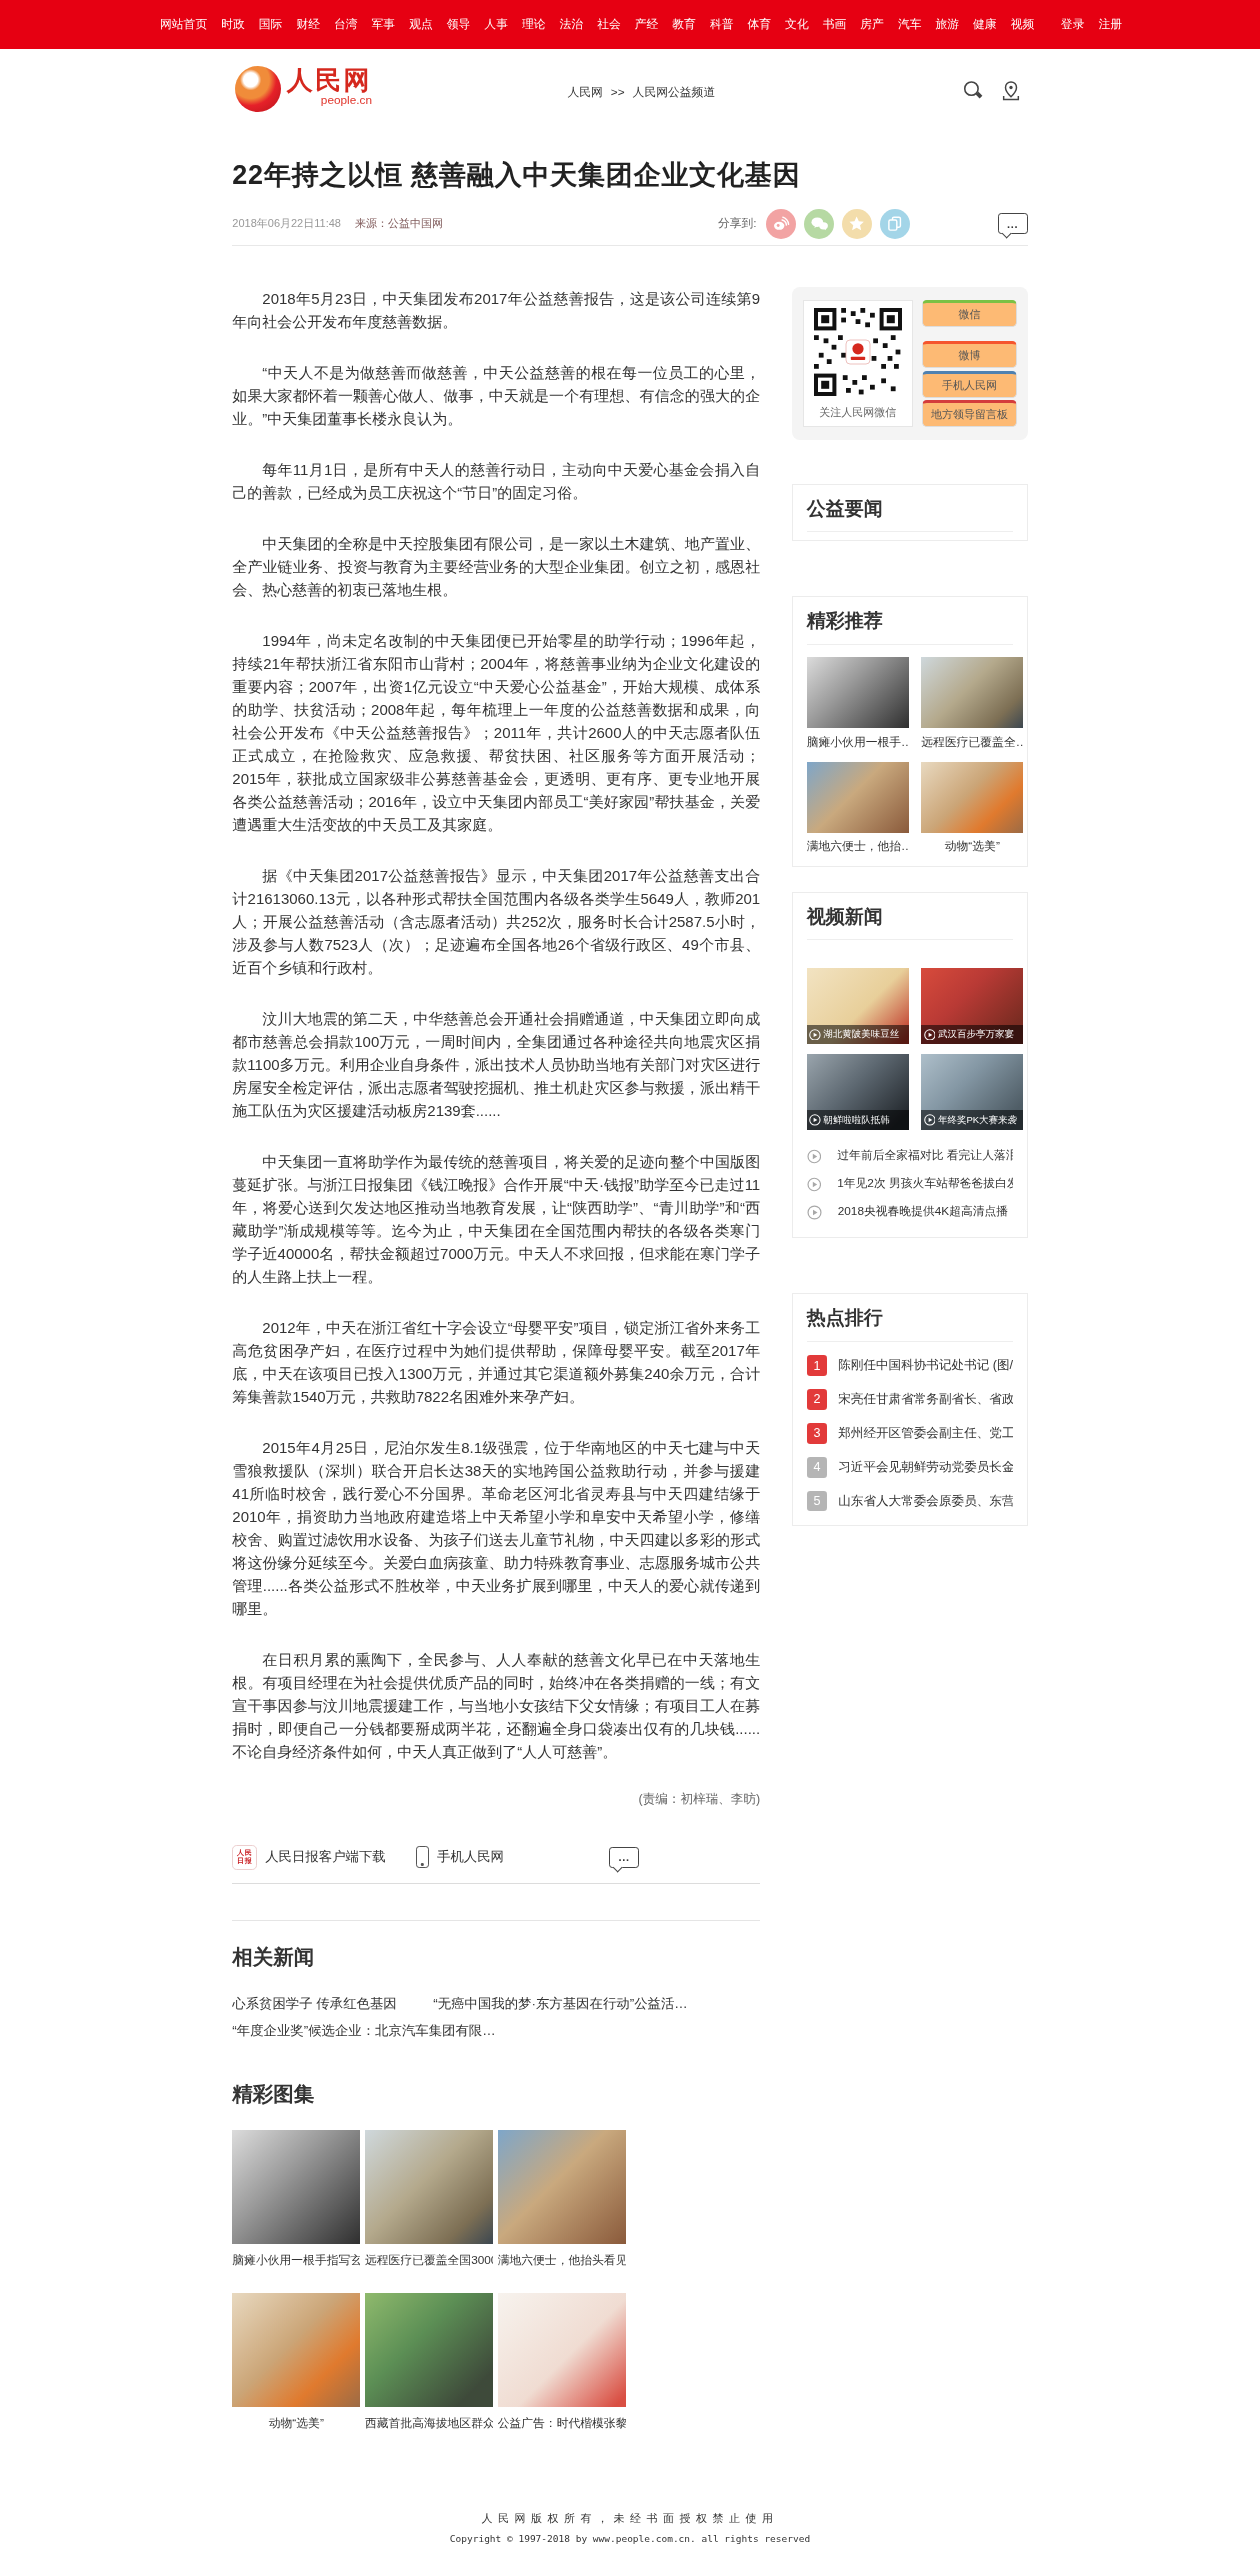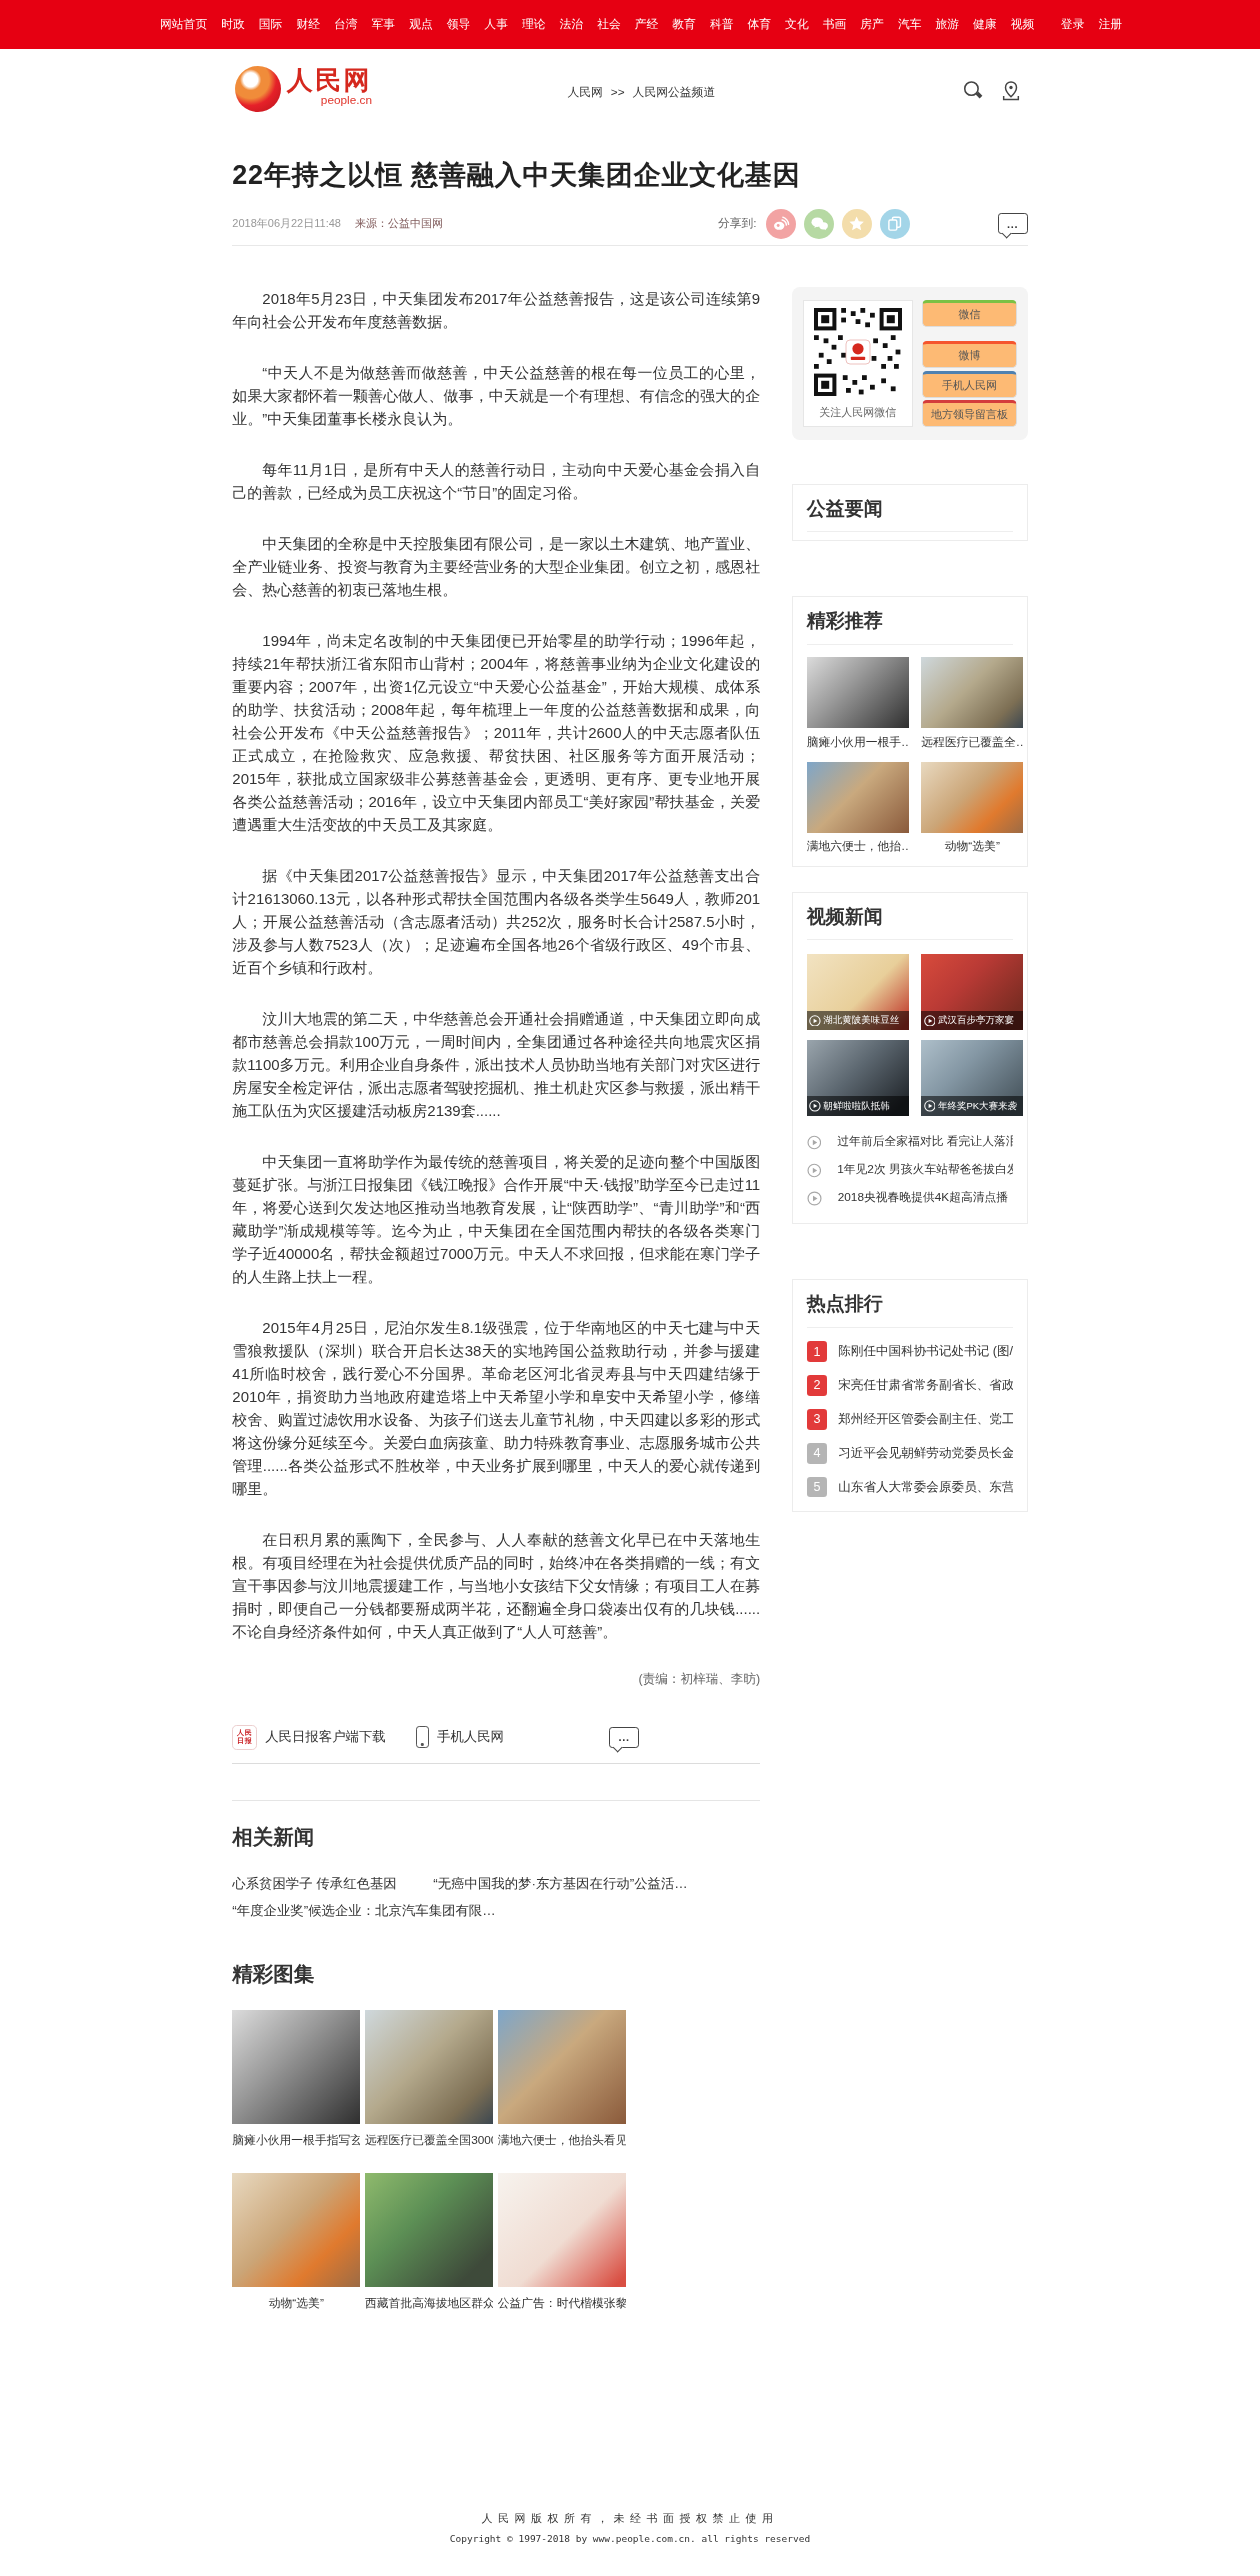--- a/index.html
+++ b/index.html
@@ -91,21 +91,21 @@
 
   .sbox { border:0.8px solid #ececec; padding:11px 14px; background:#fff; }
   .sbox h2 { font-size:19px; font-weight:bold; color:#333; margin:0; padding-bottom:9.5px; border-bottom:0.8px solid #eee; }
   .box-news { margin-top:44px; padding-bottom:7.9px; }
   .box-rec { margin-top:55px; }
   .rec-grid { display:grid; grid-template-columns:102px 102px; column-gap:12.6px; row-gap:11px; margin-top:12.6px; }
   .rec-item .img { width:102px; height:71px; }
   .rec-item .cap { font-size:11.8px; color:#333; text-align:center; margin-top:6.3px; white-space:nowrap; overflow:hidden; }
 
   .box-video { margin-top:25px; }
-  .vid-grid { display:grid; grid-template-columns:102px 102px; column-gap:12.6px; row-gap:9.5px; margin-top:14px; }
+  .vid-grid { display:grid; grid-template-columns:102px 102px; column-gap:12.6px; row-gap:9.5px; margin-top:28px; }
   .vid { position:relative; width:102px; height:76px; overflow:hidden; }
   .vbar { position:absolute; left:0; right:0; bottom:0; height:19.7px; background:rgba(0,0,0,.55);
     color:#fff; font-size:9.5px; display:flex; align-items:center; padding-left:2.4px; gap:2.4px; white-space:nowrap; }
   .vlist { margin-top:12.6px; }
   .vrow { display:flex; align-items:center; gap:16px; height:28px; }
   .vrow .t { font-size:11.8px; color:#333; white-space:nowrap; overflow:hidden; }
 
   .box-hot { margin-top:55px; padding-bottom:14px; }
   .hot-row { display:flex; align-items:center; gap:11px; margin-top:13.4px; }
   .badge { width:20.5px; height:20.5px; border-radius:3.2px; color:#fff; font-size:12.6px;
@@ -239,20 +239,21 @@
 
     <div class="main-col">
       <p>2018年5月23日，中天集团发布2017年公益慈善报告，这是该公司连续第9年向社会公开发布年度慈善数据。</p>
       <p>“中天人不是为做慈善而做慈善，中天公益慈善的根在每一位员工的心里，如果大家都怀着一颗善心做人、做事，中天就是一个有理想、有信念的强大的企业。”中天集团董事长楼永良认为。</p>
       <p>每年11月1日，是所有中天人的慈善行动日，主动向中天爱心基金会捐入自己的善款，已经成为员工庆祝这个“节日”的固定习俗。</p>
       <p>中天集团的全称是中天控股集团有限公司，是一家以土木建筑、地产置业、全产业链业务、投资与教育为主要经营业务的大型企业集团。创立之初，感恩社会、热心慈善的初衷已落地生根。</p>
       <p>1994年，尚未定名改制的中天集团便已开始零星的助学行动；1996年起，持续21年帮扶浙江省东阳市山背村；2004年，将慈善事业纳为企业文化建设的重要内容；2007年，出资1亿元设立“中天爱心公益基金”，开始大规模、成体系的助学、扶贫活动；2008年起，每年梳理上一年度的公益慈善数据和成果，向社会公开发布《中天公益慈善报告》；2011年，共计2600人的中天志愿者队伍正式成立，在抢险救灾、应急救援、帮贫扶困、社区服务等方面开展活动；2015年，获批成立国家级非公募慈善基金会，更透明、更有序、更专业地开展各类公益慈善活动；2016年，设立中天集团内部员工“美好家园”帮扶基金，关爱遭遇重大生活变故的中天员工及其家庭。</p>
       <p>据《中天集团2017公益慈善报告》显示，中天集团2017年公益慈善支出合计21613060.13元，以各种形式帮扶全国范围内各级各类学生5649人，教师201人；开展公益慈善活动（含志愿者活动）共252次，服务时长合计2587.5小时，涉及参与人数7523人（次）；足迹遍布全国各地26个省级行政区、49个市县、近百个乡镇和行政村。</p>
       <p>汶川大地震的第二天，中华慈善总会开通社会捐赠通道，中天集团立即向成都市慈善总会捐款100万元，一周时间内，全集团通过各种途径共向地震灾区捐款1100多万元。利用企业自身条件，派出技术人员协助当地有关部门对灾区进行房屋安全检定评估，派出志愿者驾驶挖掘机、推土机赴灾区参与救援，派出精干施工队伍为灾区援建活动板房2139套......</p>
       <p>中天集团一直将助学作为最传统的慈善项目，将关爱的足迹向整个中国版图蔓延扩张。与浙江日报集团《钱江晚报》合作开展“中天·钱报”助学至今已走过11年，将爱心送到欠发达地区推动当地教育发展，让“陕西助学”、“青川助学”和“西藏助学”渐成规模等等。迄今为止，中天集团在全国范围内帮扶的各级各类寒门学子近40000名，帮扶金额超过7000万元。中天人不求回报，但求能在寒门学子的人生路上扶上一程。</p>
+      <p>2012年，中天在浙江省红十字会设立“母婴平安”项目，锁定浙江省外来务工高危贫困孕产妇，在医疗过程中为她们提供帮助，保障母婴平安。截至2017年底，中天在该项目已投入1300万元，并通过其它渠道额外募集240余万元，合计筹集善款1540万元，共救助7822名困难外来孕产妇。</p>
       <p>2015年4月25日，尼泊尔发生8.1级强震，位于华南地区的中天七建与中天雪狼救援队（深圳）联合开启长达38天的实地跨国公益救助行动，并参与援建41所临时校舍，践行爱心不分国界。革命老区河北省灵寿县与中天四建结缘于2010年，捐资助力当地政府建造塔上中天希望小学和阜安中天希望小学，修缮校舍、购置过滤饮用水设备、为孩子们送去儿童节礼物，中天四建以多彩的形式将这份缘分延续至今。关爱白血病孩童、助力特殊教育事业、志愿服务城市公共管理......各类公益形式不胜枚举，中天业务扩展到哪里，中天人的爱心就传递到哪里。</p>
       <p>在日积月累的熏陶下，全民参与、人人奉献的慈善文化早已在中天落地生根。有项目经理在为社会提供优质产品的同时，始终冲在各类捐赠的一线；有文宣干事因参与汶川地震援建工作，与当地小女孩结下父女情缘；有项目工人在募捐时，即便自己一分钱都要掰成两半花，还翻遍全身口袋凑出仅有的几块钱......不论自身经济条件如何，中天人真正做到了“人人可慈善”。</p>
 
       <div class="editor-line">(责编：初梓瑞、李昉)</div>
 
       <div class="appbar">
         <span class="app-icon">
           <span>人民</span>
             <span>日报</span>
         </span>

